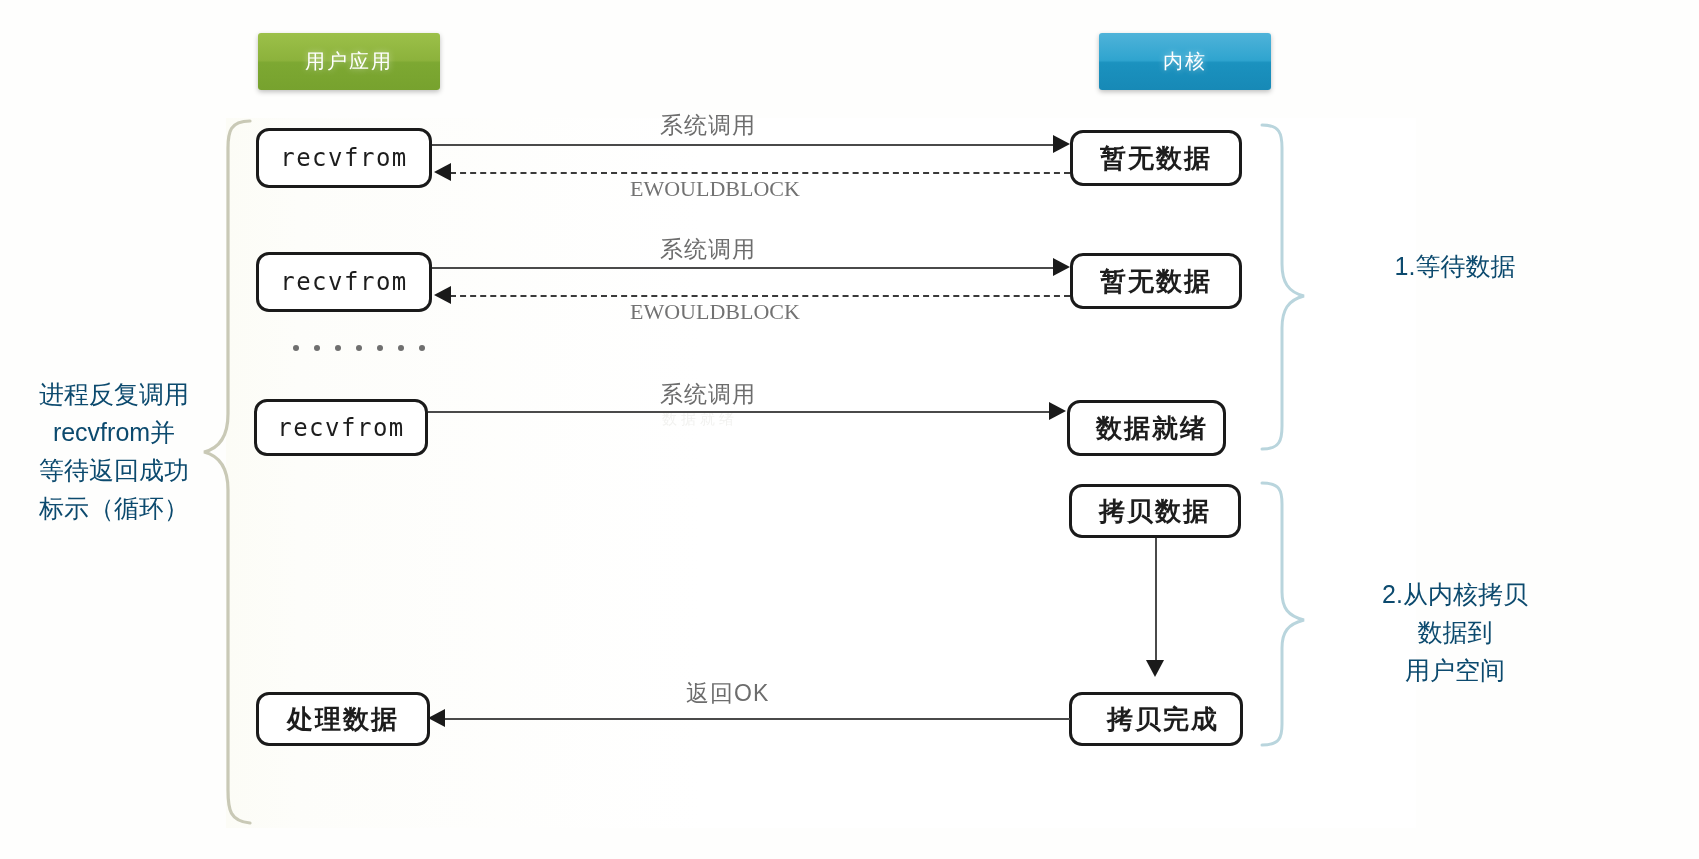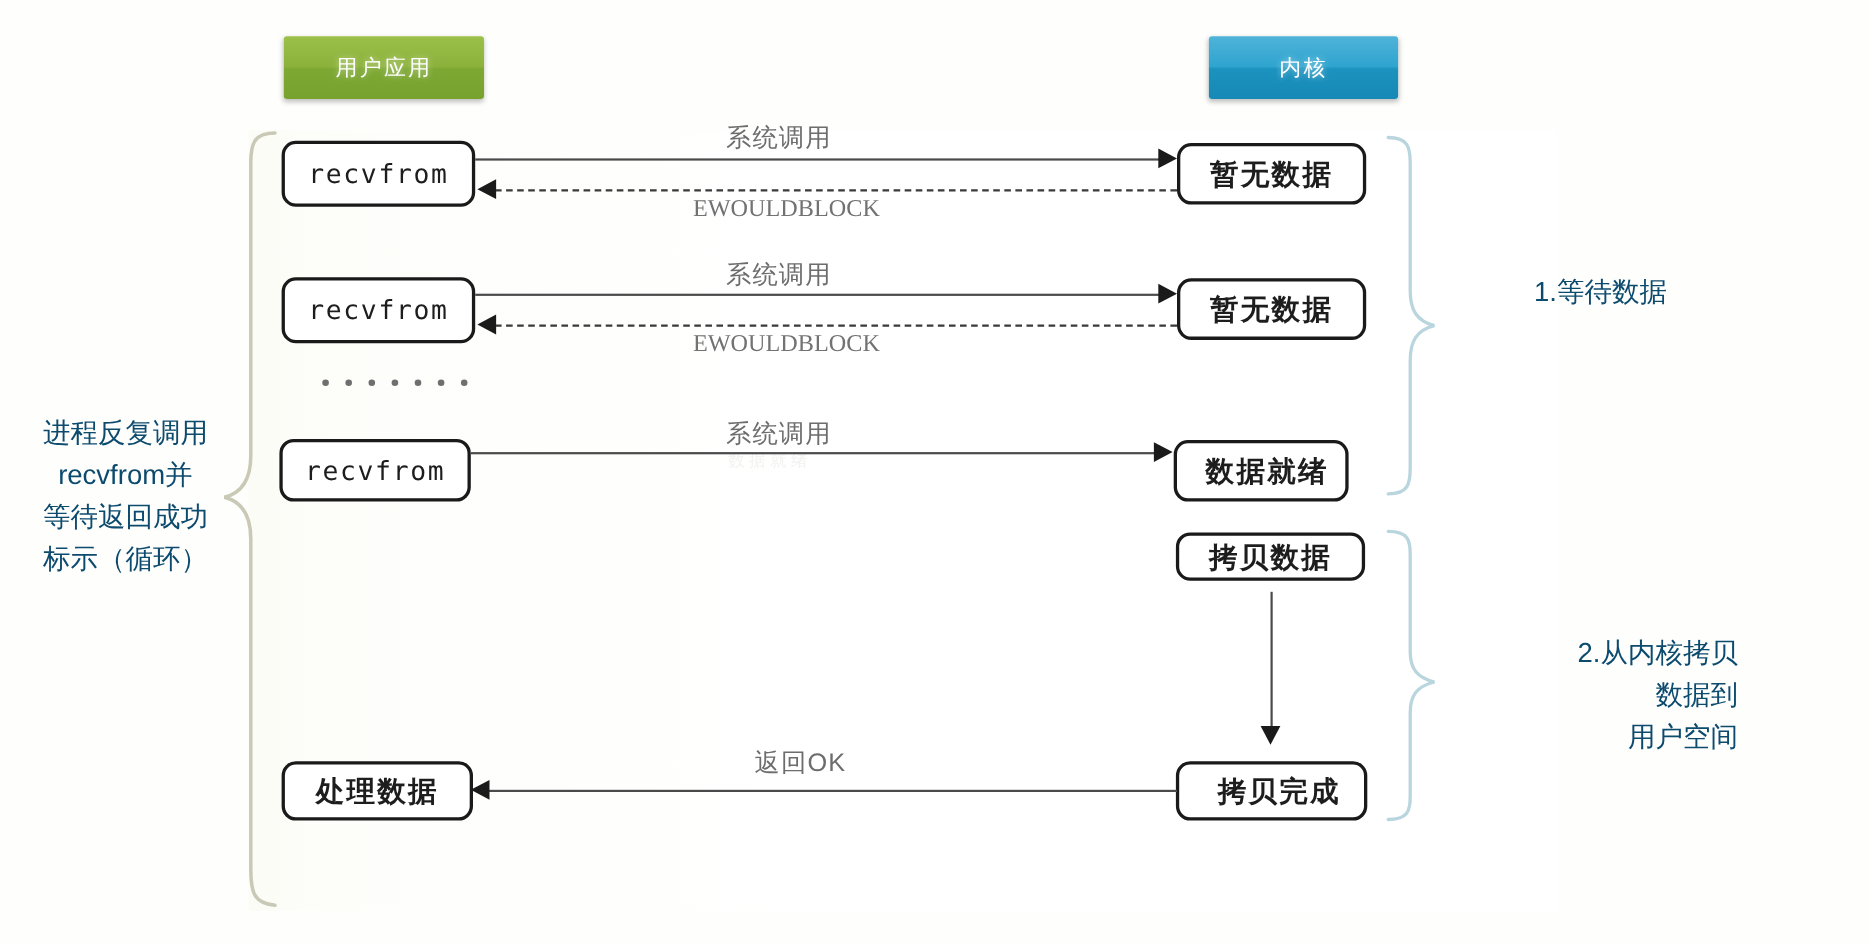--- a/index.html
+++ b/index.html
@@ -154,21 +154,21 @@
 标示（循环）</div>
 
   <svg class="brace" style="left:1258px;top:122px;" width="52" height="330" viewBox="0 0 52 330">
     <path d="M4 3 C22 3 24 12 24 26 L24 142 C24 160 30 170 46 174 C30 178 24 188 24 206 L24 304 C24 318 22 327 4 327" fill="none" stroke="#b9d5dd" stroke-width="3" stroke-linecap="round"></path>
   </svg>
   <svg class="brace" style="left:1258px;top:480px;" width="52" height="268" viewBox="0 0 52 268">
     <path d="M4 3 C22 3 24 11 24 24 L24 112 C24 128 30 136 46 140 C30 144 24 152 24 168 L24 244 C24 257 22 265 4 265" fill="none" stroke="#b9d5dd" stroke-width="3" stroke-linecap="round"></path>
   </svg>
 
   <div class="side-text right" style="left:1330px;top:247px;width:250px;">1.等待数据</div>
-  <div class="side-text right" style="left:1330px;top:575px;width:250px;text-align:right;">2.从内核拷贝
+  <div class="side-text right" style="left:1330px;top:575px;width:250px;">2.从内核拷贝
 数据到
 用户空间</div>
 
   <div class="node mono" style="left:256px;top:128px;width:176px;height:60px;">
     <span>recvfrom</span>
   </div>
 
   <div class="edge-label" style="left:660px;top:110px;">系统调用</div>
   <div class="line" style="left:432px;top:144px;width:625px;"></div>
   <div class="arrow-r" style="left:1053px;top:135px;"></div>
@@ -213,21 +213,21 @@
 
   <div class="edge-label" style="left:660px;top:379px;">系统调用</div>
   <div class="watermark" style="left:662px;top:410px;">数据就绪</div>
   <div class="line" style="left:428px;top:411px;width:625px;"></div>
   <div class="arrow-r" style="left:1049px;top:402px;"></div>
 
   <div class="node cjk" style="left:1067px;top:400px;width:159px;height:56px;padding-left:11px;">
     <span>数据就绪</span>
   </div>
 
-  <div class="node cjk" style="left:1069px;top:484px;width:172px;height:44px;">
+  <div class="node cjk" style="left:1069px;top:484px;width:172px;height:54px;">
     <span>拷贝数据</span>
   </div>
 
   <div class="vline" style="left:1155px;top:538px;height:128px;"></div>
   <div class="arrow-d" style="left:1146px;top:660px;"></div>
 
   <div class="node cjk" style="left:1069px;top:692px;width:174px;height:54px;padding-left:14px;">
     <span>拷贝完成</span>
   </div>
 

